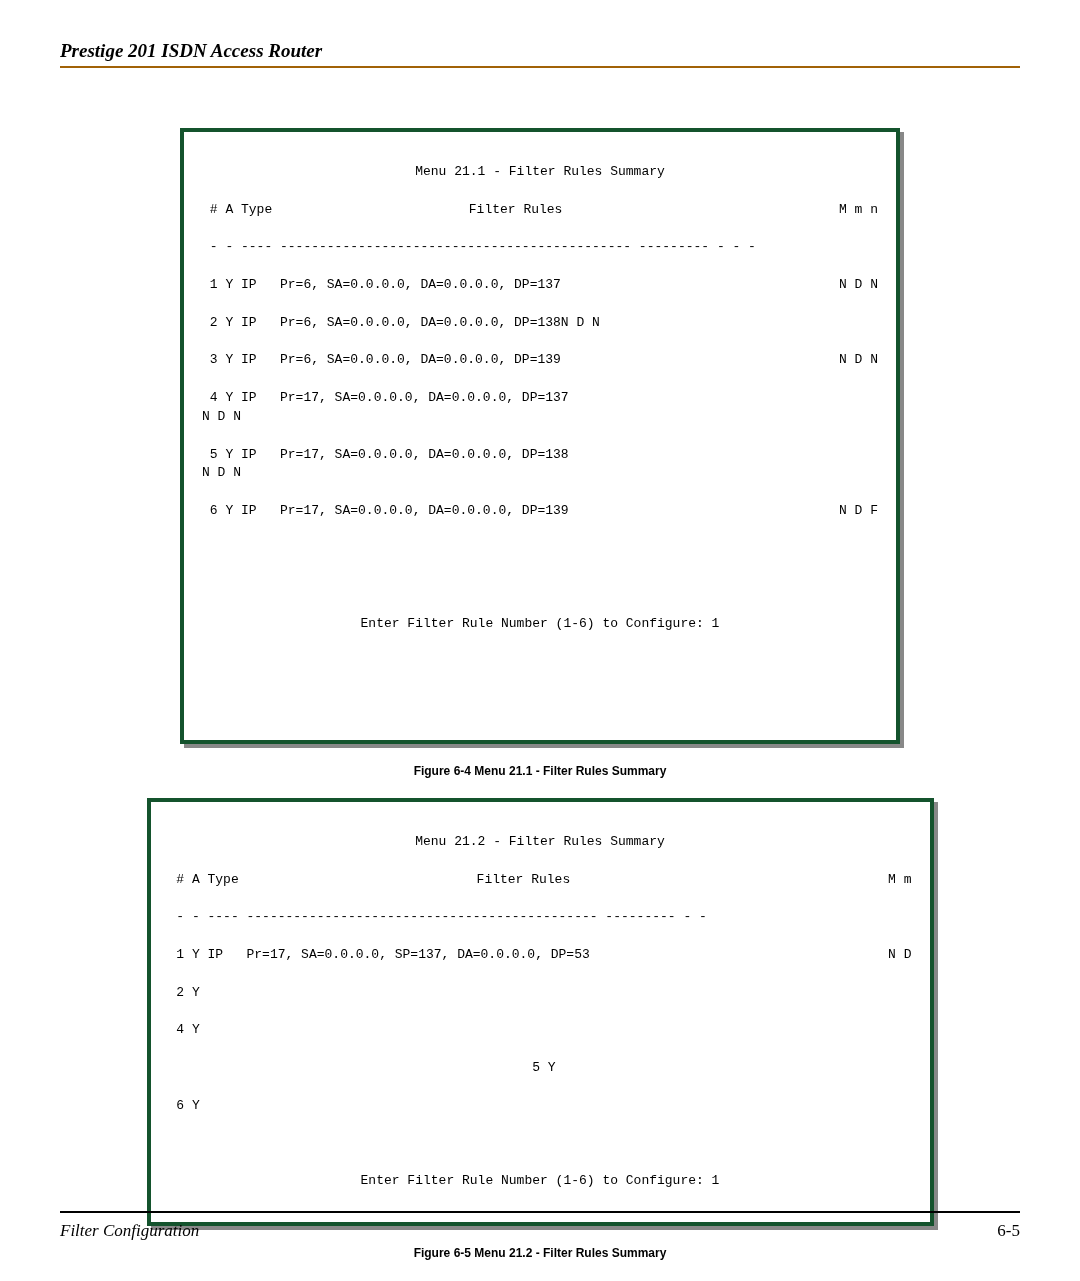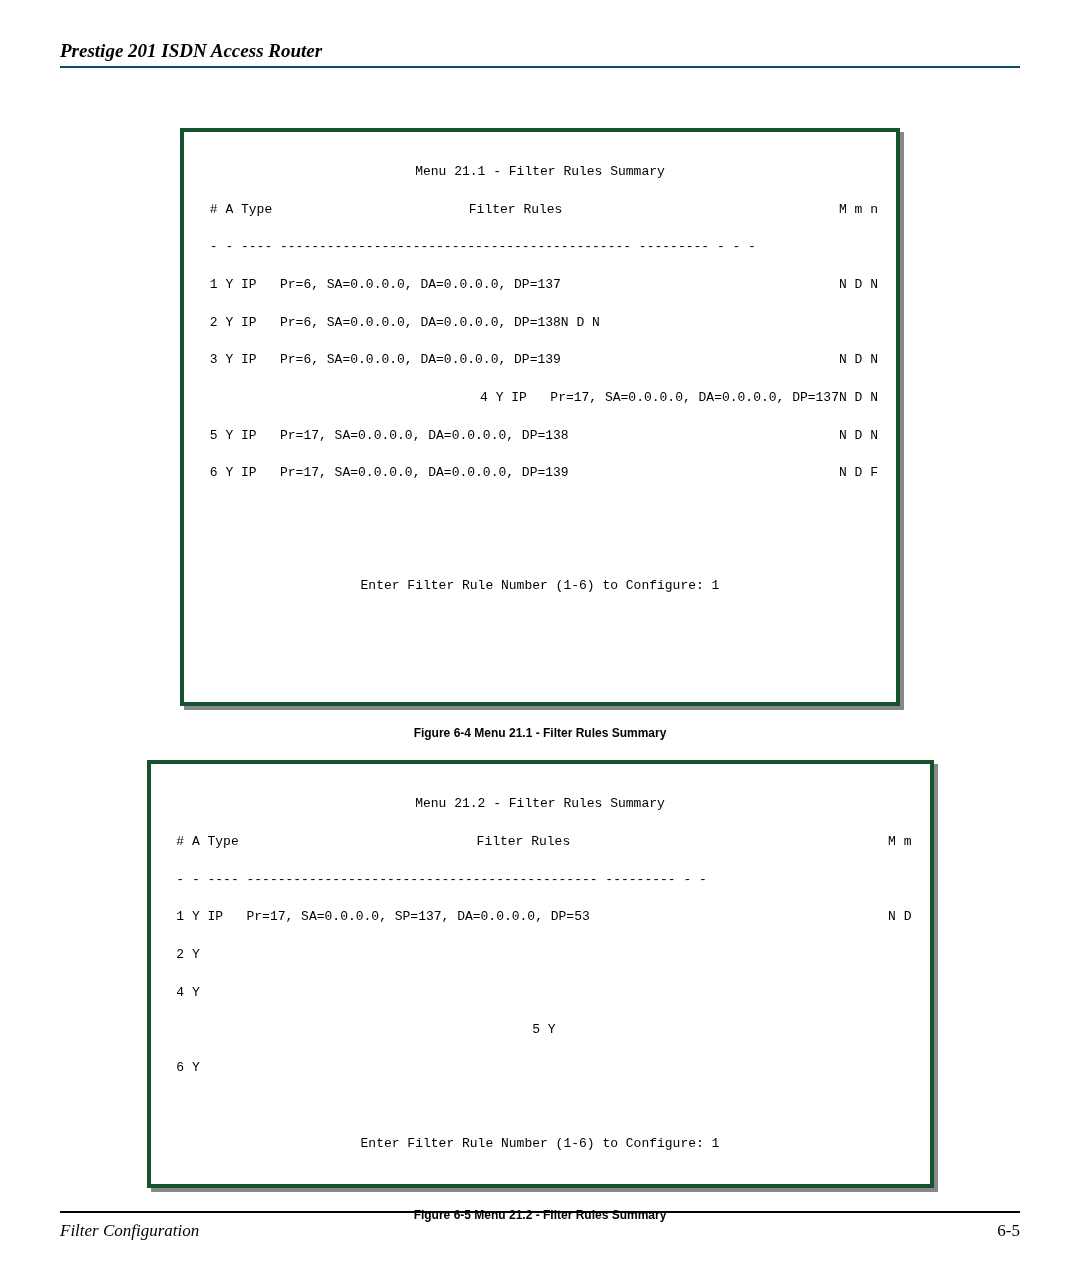--- a/index.html
+++ b/index.html
@@ -12,21 +12,21 @@
       background: white;
       width: 1080px;
       height: 1281px;
       padding: 40px 60px;
     }
     .header {
       font-style: italic;
       font-weight: bold;
       font-size: 19px;
       padding-bottom: 4px;
-      border-bottom: 2px solid #0c4a6e;
+      border-bottom: 2px solid #a16207;
       margin-bottom: 60px;
     }
     .terminal-box {
       border: 4px solid #14532d;
       box-shadow: 4px 4px 0 #888;
       padding: 12px 18px;
       margin: 0 auto 20px auto;
       width: 720px;
       font-family: 'Courier New', monospace;
       font-size: 13px;
@@ -67,22 +67,22 @@
   <span>Prestige 201 ISDN Access Router</span>
 </div>
 
 <div class="terminal-box">
 <div class="center">Menu 21.1 - Filter Rules Summary</div>
 <div style="display:flex;justify-content:space-between;"><span> # A Type</span><span style="position:relative;left:-40px;">Filter Rules</span><span>M m n</span></div>
 <div> - - ---- --------------------------------------------- --------- - - -</div>
 <div style="display:flex;justify-content:space-between;"><span> 1 Y IP   Pr=6, SA=0.0.0.0, DA=0.0.0.0, DP=137</span><span>N D N</span></div>
 <div style="display:flex;"><span> 2 Y IP   Pr=6, SA=0.0.0.0, DA=0.0.0.0, DP=138</span><span>N D N</span></div>
 <div style="display:flex;justify-content:space-between;"><span> 3 Y IP   Pr=6, SA=0.0.0.0, DA=0.0.0.0, DP=139</span><span>N D N</span></div>
-<div style="display:flex;justify-content:flex-end;"><span> 4 Y IP   Pr=17, SA=0.0.0.0, DA=0.0.0.0, DP=137</span><span>N D N</span></div>
-<div style="display:flex;justify-content:space-between;"><span> 5 Y IP   Pr=17, SA=0.0.0.0, DA=0.0.0.0, DP=138</span><span>N D N</span></div>
+<div style="display:flex;justify-content:flex-end;flex-direction:column;"><span> 4 Y IP   Pr=17, SA=0.0.0.0, DA=0.0.0.0, DP=137</span><span>N D N</span></div>
+<div style="display:flex;justify-content:center;flex-direction:column;"><span> 5 Y IP   Pr=17, SA=0.0.0.0, DA=0.0.0.0, DP=138</span><span>N D N</span></div>
 <div style="display:flex;justify-content:space-between;"><span> 6 Y IP   Pr=17, SA=0.0.0.0, DA=0.0.0.0, DP=139</span><span>N D F</span></div>
 <div> </div>
 <div> </div>
 <div class="center">Enter Filter Rule Number (1-6) to Configure: 1</div>
 <div> </div>
 <div> </div>
 </div>
 
 <div class="figure-caption">Figure 6-4 Menu 21.1 - Filter Rules Summary</div>
 

